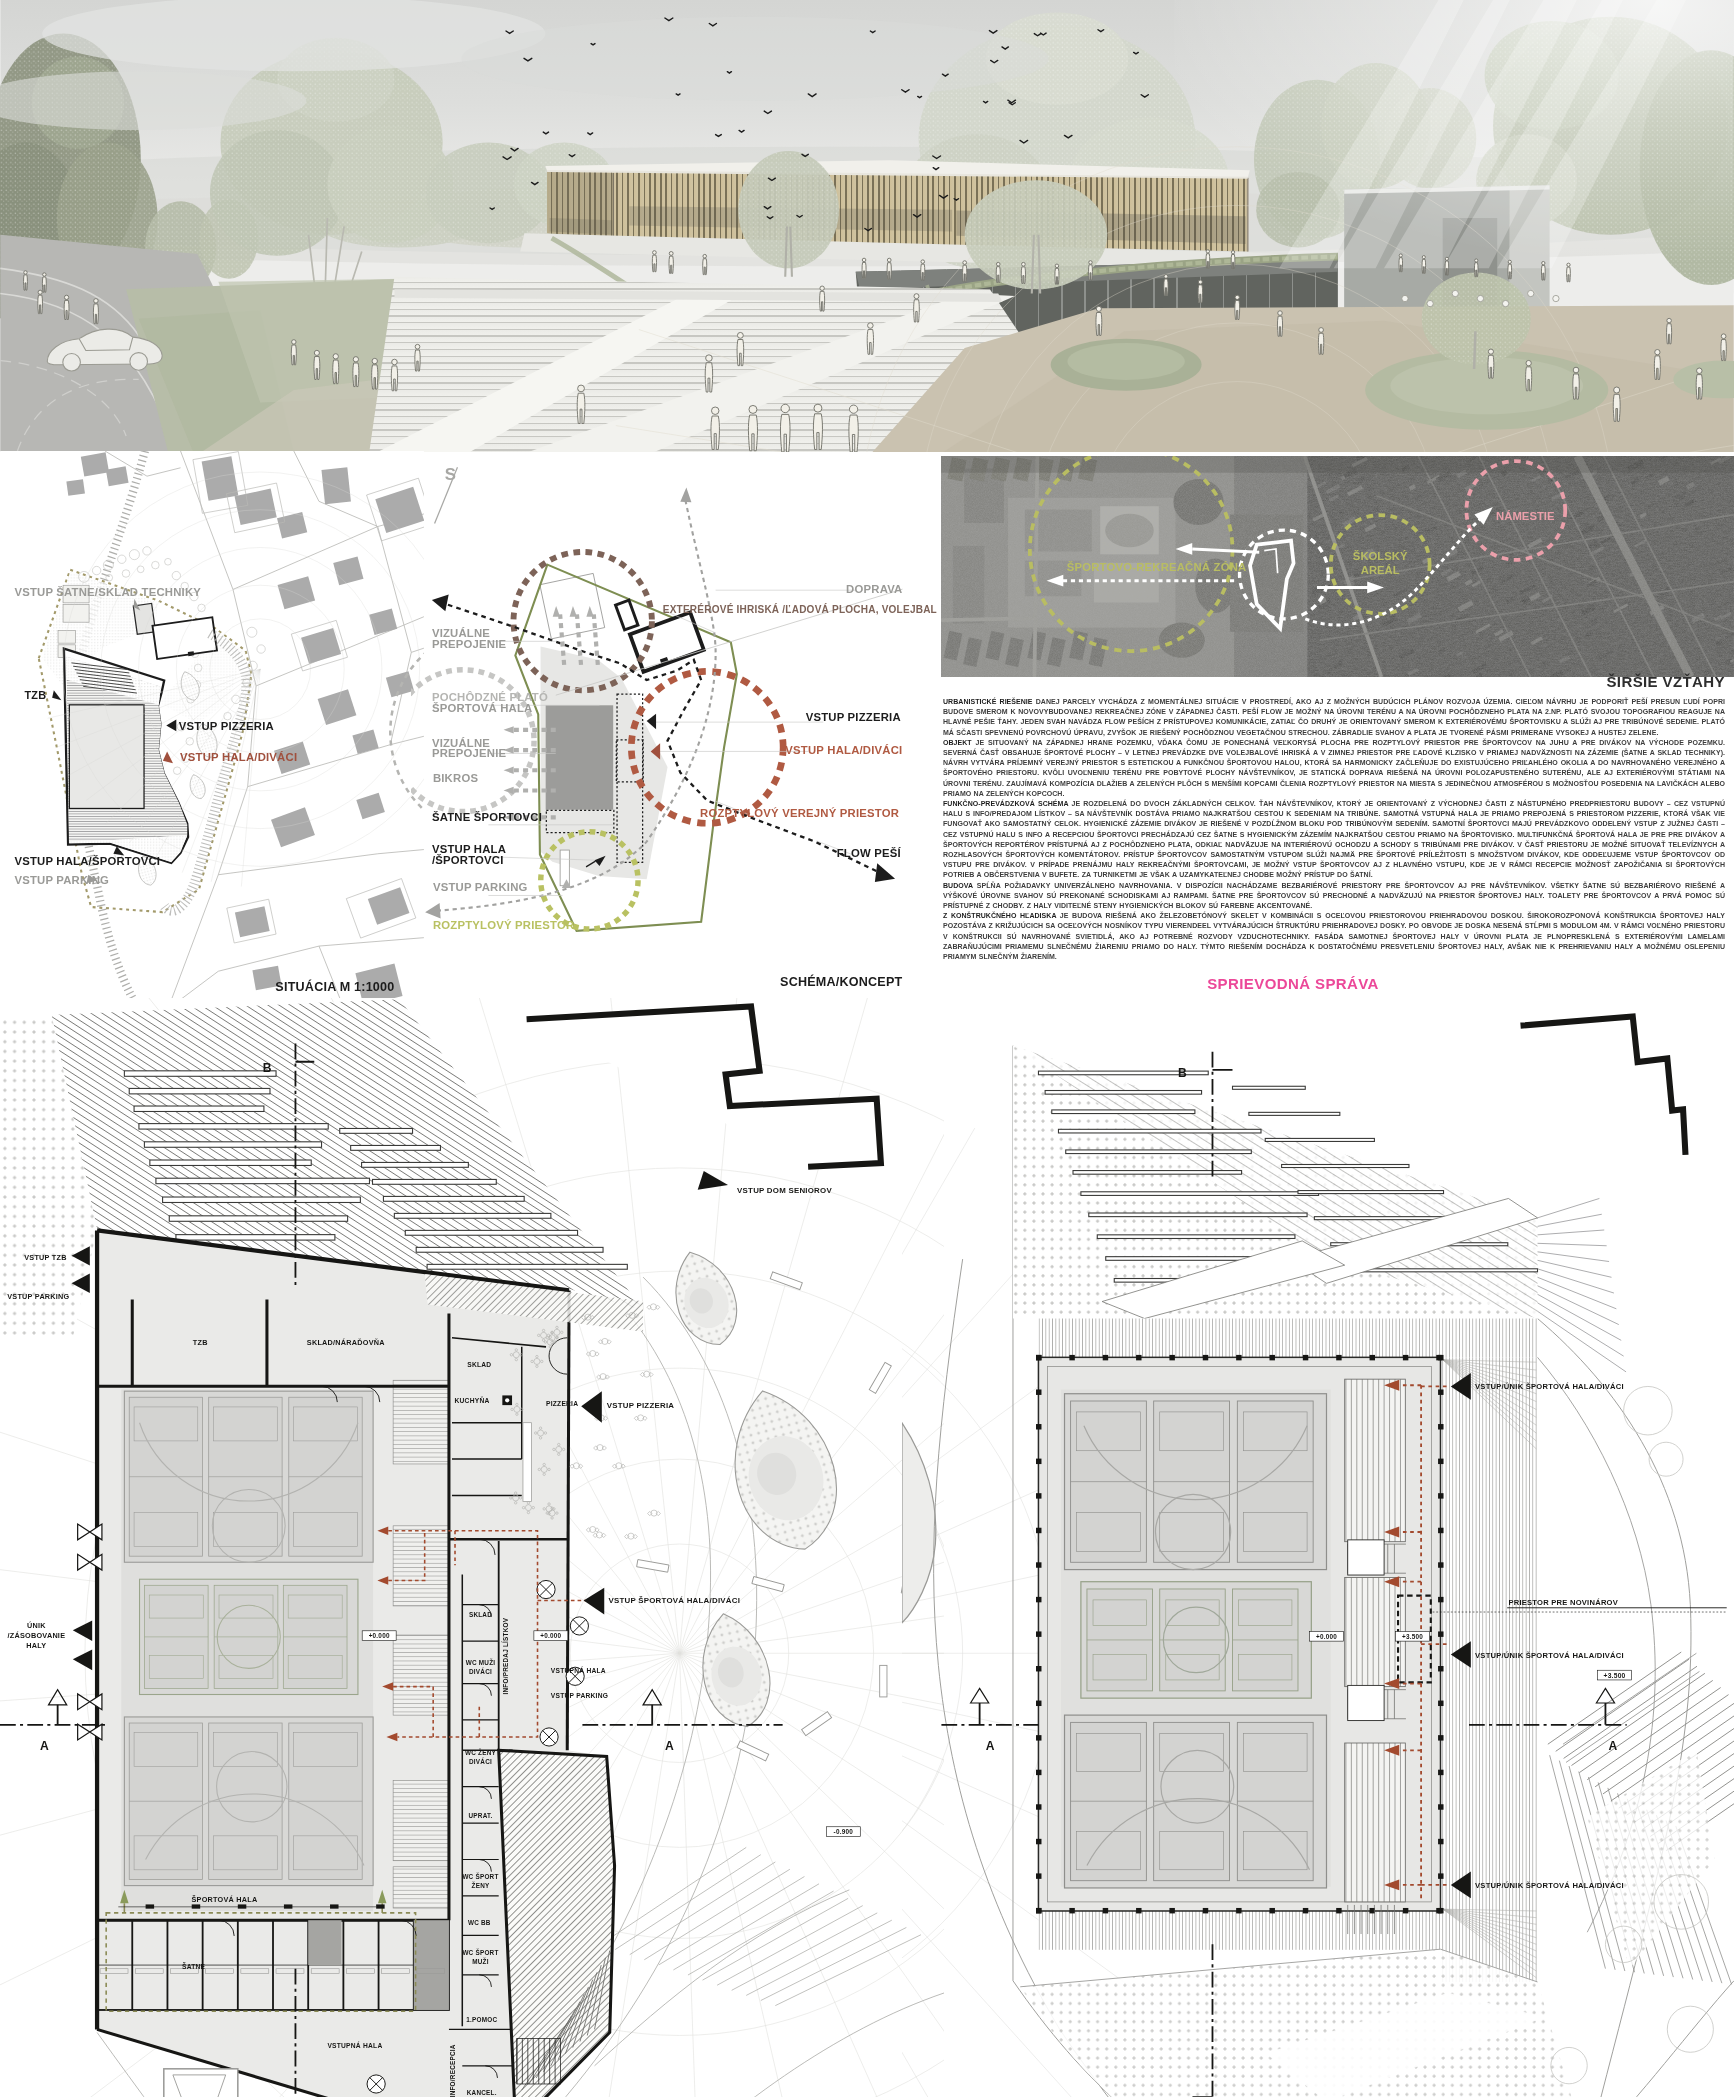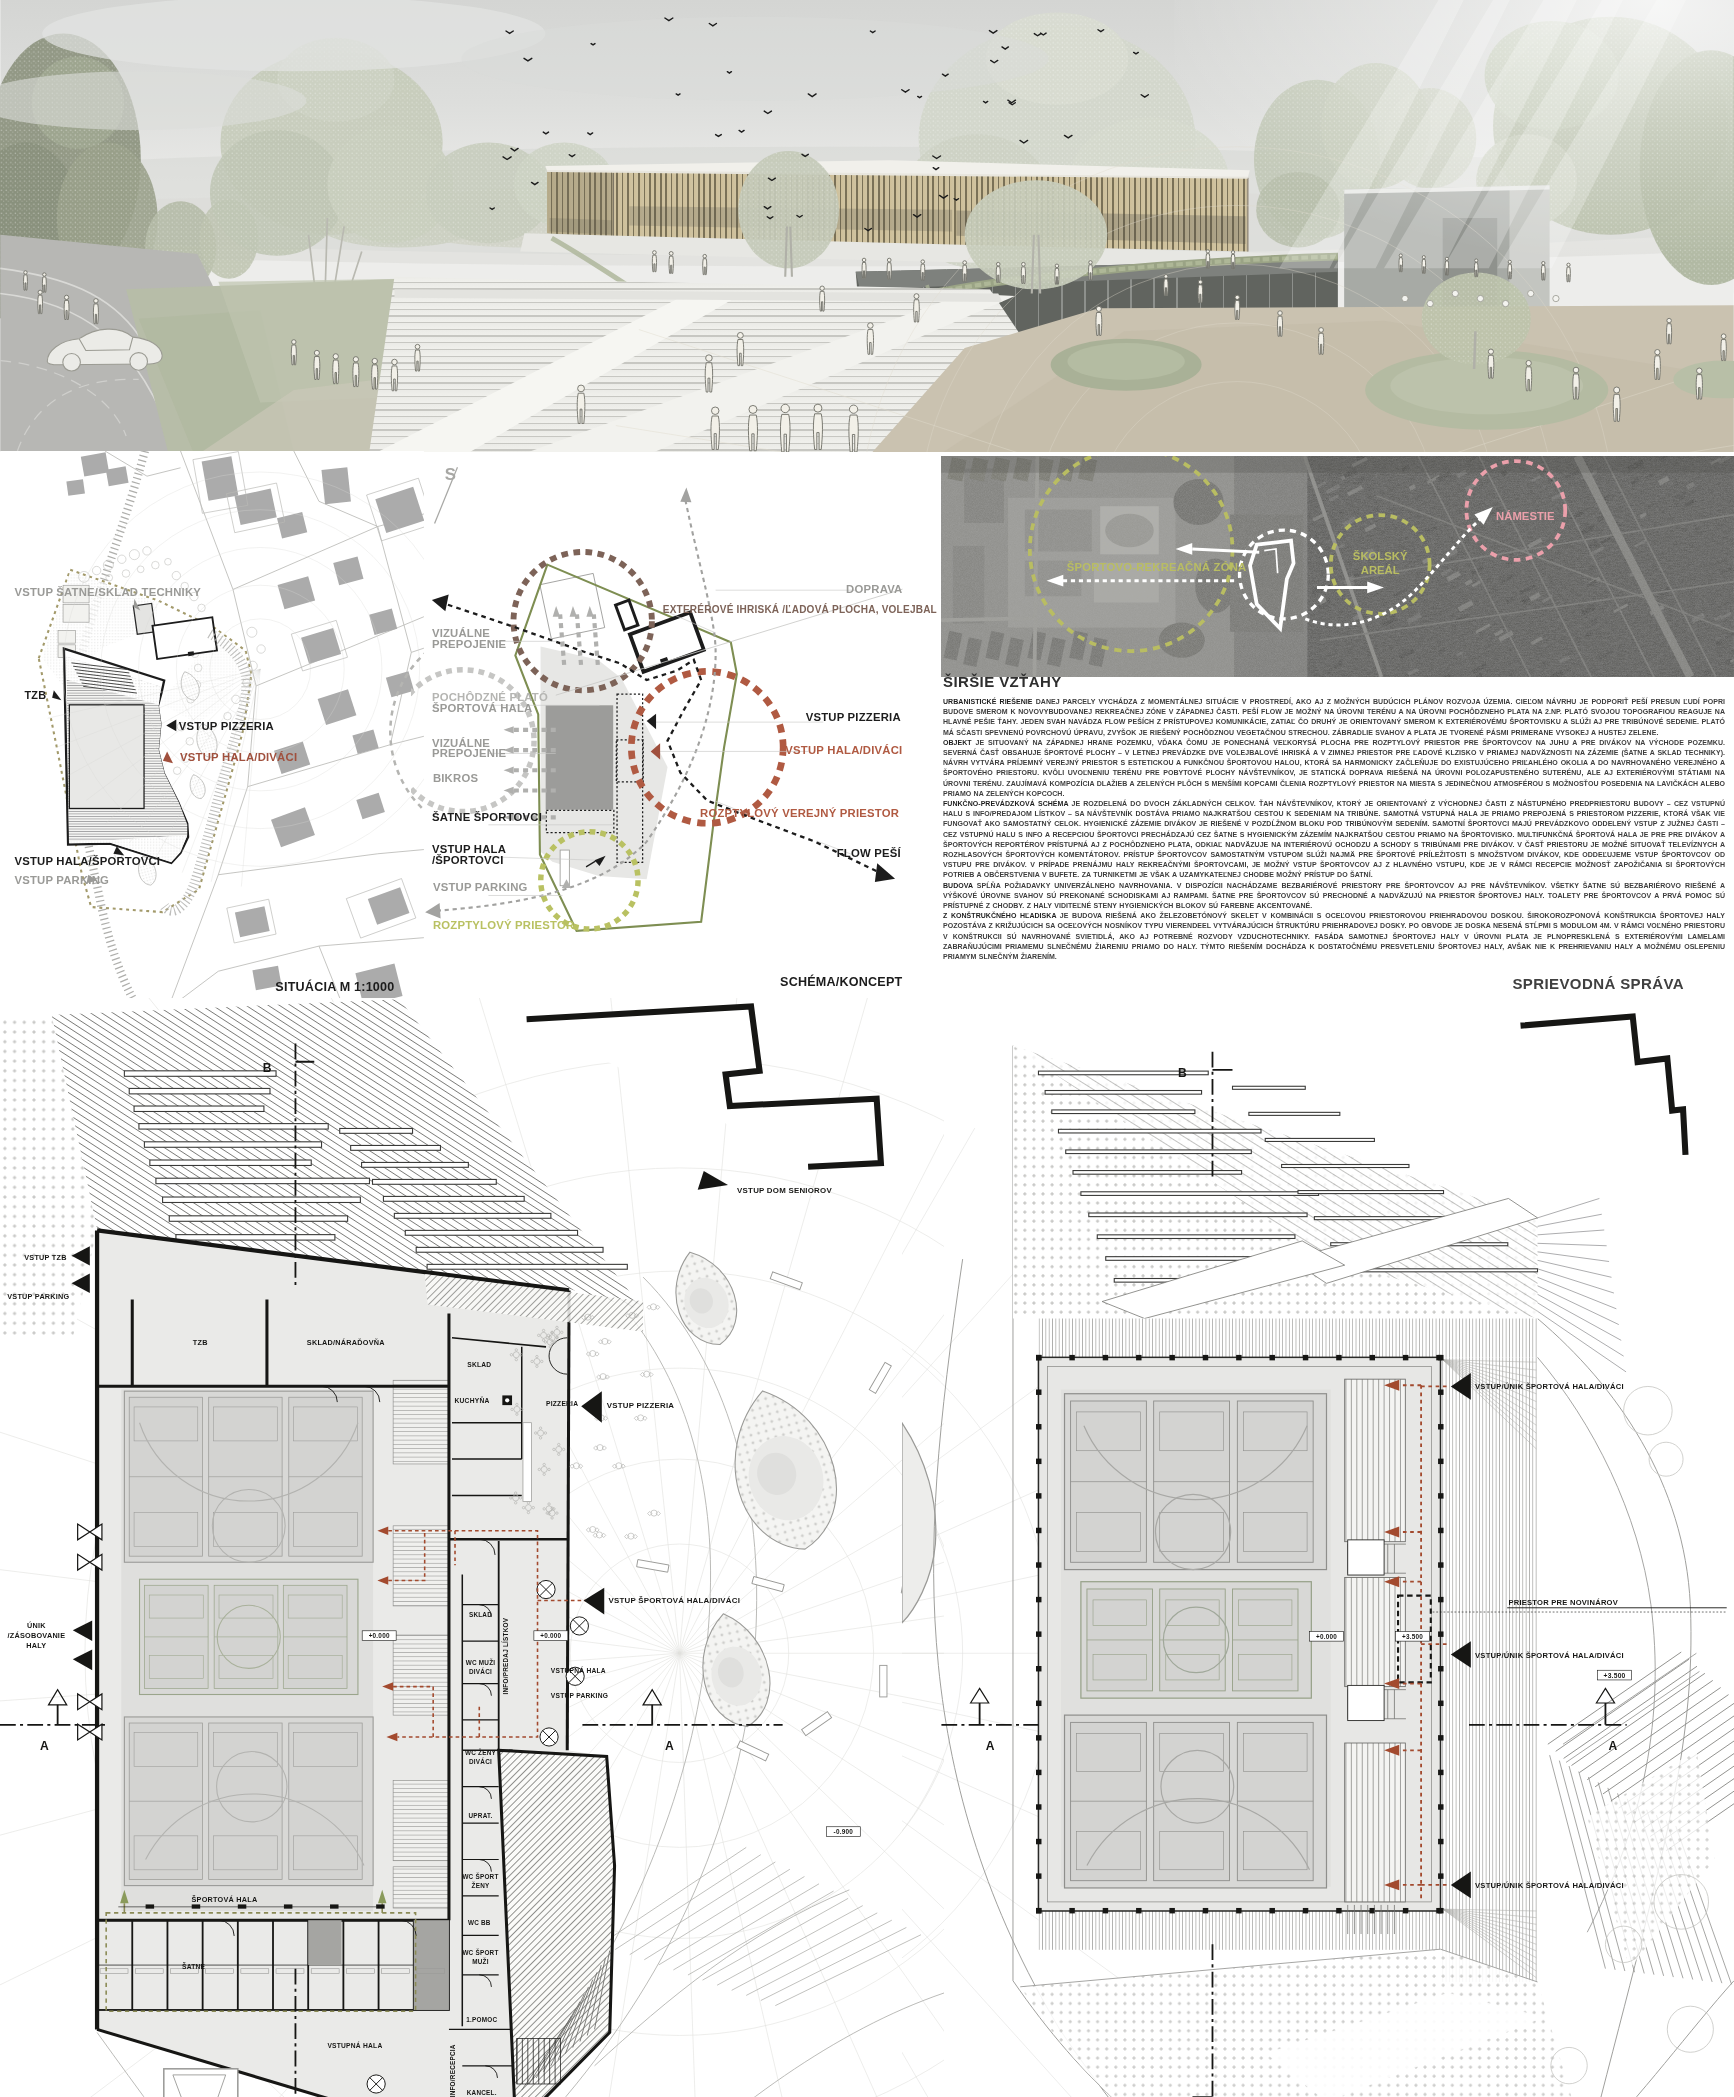--- a/index.html
+++ b/index.html
@@ -745,29 +745,29 @@
 <polygon points="292,284 252,298 292,312" fill="#ffffff"></polygon>
 <line x1="898" y1="314" x2="1020" y2="314" stroke="#ffffff" stroke-width="7"></line>
 <polygon points="1018,300 1058,314 1018,328" fill="#ffffff"></polygon>
 <path d="M870,389 C960,424 1060,394 1130,324 C1190,264 1240,194 1290,149" fill="none" stroke="#ffffff" stroke-width="7" stroke-dasharray="10 9"></path>
 <polygon points="1274,140 1318,122 1296,164" fill="#ffffff"></polygon>
 <text x="300" y="275" font-size="27" font-weight="bold" fill="#b9bd62" letter-spacing="0.5" font-family="Liberation Sans,sans-serif">ŠPORTOVO-REKREAČNÁ ZÓNA</text>
 <text x="1049" y="249" font-size="27" font-weight="bold" fill="#b9bd62" text-anchor="middle" font-family="Liberation Sans,sans-serif">ŠKOLSKÝ</text>
 <text x="1049" y="281" font-size="27" font-weight="bold" fill="#b9bd62" text-anchor="middle" font-family="Liberation Sans,sans-serif">AREÁL</text>
 <text x="1326" y="152" font-size="27" font-weight="bold" fill="#eba0ab" font-family="Liberation Sans,sans-serif">NÁMESTIE</text>
 </svg>
-<div class="abs" style="left:943px;top:673px;width:782px;font-size:15px;font-weight:bold;color:#2e2e2e;letter-spacing:0.4px;">ŠIRŠIE VZŤAHY</div>
+<div class="abs" style="left:943px;top:673px;width:782px;text-align:right;font-size:15px;font-weight:bold;color:#2e2e2e;letter-spacing:0.4px;">ŠIRŠIE VZŤAHY</div>
 <div class="abs" style="left:943px;top:697px;width:782px;font-size:7px;line-height:10.2px;font-weight:bold;color:#3d3d3d;text-align:justify;letter-spacing:0.04px;word-spacing:0.4px;">
 <span style="color:#1d1d1d">URBANISTICKÉ RIEŠENIE</span> DANEJ PARCELY VYCHÁDZA Z MOMENTÁLNEJ SITUÁCIE V PROSTREDÍ, AKO AJ Z MOŽNÝCH BUDÚCICH PLÁNOV ROZVOJA ÚZEMIA. CIEĽOM NÁVRHU JE PODPORIŤ PEŠÍ PRESUN ĽUDÍ POPRI BUDOVE SMEROM K NOVOVYBUDOVANEJ REKREAČNEJ ZÓNE V ZÁPADNEJ ČASTI. PEŠÍ FLOW JE MOŽNÝ NA ÚROVNI TERÉNU A NA ÚROVNI POCHÔDZNEHO PLATA NA 2.NP. PLATÓ SVOJOU TOPOGRAFIOU REAGUJE NA HLAVNÉ PEŠIE ŤAHY. JEDEN SVAH NAVÁDZA FLOW PEŠÍCH Z PRÍSTUPOVEJ KOMUNIKÁCIE, ZATIAĽ ČO DRUHÝ JE ORIENTOVANÝ SMEROM K EXTERIÉROVÉMU ŠPORTOVISKU A SLÚŽI AJ PRE TRIBÚNOVÉ SEDENIE. PLATÓ MÁ SČASTI SPEVNENÚ POVRCHOVÚ ÚPRAVU, ZVYŠOK JE RIEŠENÝ POCHÔDZNOU VEGETAČNOU STRECHOU. ZÁBRADLIE SVAHOV A PLATA JE TVORENÉ PÁSMI PRIMERANE VYSOKEJ A HUSTEJ ZELENE.
 <br><span style="color:#1d1d1d">OBJEKT</span> JE SITUOVANÝ NA ZÁPADNEJ HRANE POZEMKU, VĎAKA ČOMU JE PONECHANÁ VEĽKORYSÁ PLOCHA PRE ROZPTYLOVÝ PRIESTOR PRE ŠPORTOVCOV NA JUHU A PRE DIVÁKOV NA VÝCHODE POZEMKU. SEVERNÁ ČASŤ OBSAHUJE ŠPORTOVÉ PLOCHY – V LETNEJ PREVÁDZKE DVE VOLEJBALOVÉ IHRISKÁ A V ZIMNEJ PRIESTOR PRE ĽADOVÉ KLZISKO V PRIAMEJ NADVÄZNOSTI NA ZÁZEMIE (ŠATNE A SKLAD TECHNIKY). NÁVRH VYTVÁRA PRÍJEMNÝ VEREJNÝ PRIESTOR S ESTETICKOU A FUNKČNOU ŠPORTOVOU HALOU, KTORÁ SA HARMONICKY ZAČLEŇUJE DO EXISTUJÚCEHO PRIĽAHLÉHO OKOLIA A DO NAVRHOVANÉHO VEREJNÉHO A ŠPORTOVÉHO PRIESTORU. KVÔLI UVOĽNENIU TERÉNU PRE POBYTOVÉ PLOCHY NÁVŠTEVNÍKOV, JE STATICKÁ DOPRAVA RIEŠENÁ NA ÚROVNI POLOZAPUSTENÉHO SUTERÉNU, ALE AJ EXTERIÉROVÝMI STÁTIAMI NA ÚROVNI TERÉNU. ZAUJÍMAVÁ KOMPOZÍCIA DLAŽIEB A ZELENÝCH PLÔCH S MENŠÍMI KOPCAMI ČLENIA ROZPTYLOVÝ PRIESTOR NA MIESTA S JEDINEČNOU ATMOSFÉROU S MOŽNOSŤOU POSEDENIA NA LAVIČKÁCH ALEBO PRIAMO NA ZELENÝCH KOPCOCH.
 <br><span style="color:#1d1d1d">FUNKČNO-PREVÁDZKOVÁ SCHÉMA</span> JE ROZDELENÁ DO DVOCH ZÁKLADNÝCH CELKOV. ŤAH NÁVŠTEVNÍKOV, KTORÝ JE ORIENTOVANÝ Z VÝCHODNEJ ČASTI Z NÁSTUPNÉHO PREDPRIESTORU BUDOVY – CEZ VSTUPNÚ HALU S INFO/PREDAJOM LÍSTKOV – SA NÁVŠTEVNÍK DOSTÁVA PRIAMO NAJKRATŠOU CESTOU K SEDENIAM NA TRIBÚNE. SAMOTNÁ VSTUPNÁ HALA JE PRIAMO PREPOJENÁ S PRIESTOROM PIZZERIE, KTORÁ VŠAK VIE FUNGOVAŤ AKO SAMOSTATNÝ CELOK. HYGIENICKÉ ZÁZEMIE DIVÁKOV JE RIEŠENÉ V POZDĹŽNOM BLOKU POD TRIBÚNOVÝM SEDENÍM. SAMOTNÍ ŠPORTOVCI MAJÚ PREVÁDZKOVO ODDELENÝ VSTUP Z JUŽNEJ ČASTI – CEZ VSTUPNÚ HALU S INFO A RECEPCIOU ŠPORTOVCI PRECHÁDZAJÚ CEZ ŠATNE S HYGIENICKÝM ZÁZEMÍM NAJKRATŠOU CESTOU PRIAMO NA ŠPORTOVISKO. MULTIFUNKČNÁ ŠPORTOVÁ HALA JE PRE PRE DIVÁKOV A ŠPORTOVÝCH REPORTÉROV PRÍSTUPNÁ AJ Z POCHÔDZNEHO PLATA, ODKIAĽ NADVÄZUJE NA INTERIÉROVÚ OCHODZU A SCHODY S TRIBÚNAMI PRE DIVÁKOV. V ČASŤ PRIESTORU JE MOŽNÉ SITUOVAŤ TELEVÍZNYCH A ROZHLASOVÝCH ŠPORTOVÝCH KOMENTÁTOROV. PRÍSTUP ŠPORTOVCOV SAMOSTATNÝM VSTUPOM SLÚŽI NAJMÄ PRE ŠPORTOVÉ PRÍLEŽITOSTI S MNOŽSTVOM DIVÁKOV, KDE ODDEĽUJEME VSTUP ŠPORTOVCOV OD VSTUPU PRE DIVÁKOV. V PRÍPADE PRENÁJMU HALY REKREAČNÝMI ŠPORTOVCAMI, JE MOŽNÝ VSTUP ŠPORTOVCOV AJ Z HLAVNÉHO VSTUPU, KDE JE V RÁMCI RECEPCIE MOŽNOSŤ ZAPOŽIČANIA SI ŠPORTOVÝCH POTRIEB A OBČERSTVENIA V BUFETE. ZA TURNIKETMI JE VŠAK A UZAMYKATEĽNEJ CHODBE MOŽNÝ PRÍSTUP DO ŠATNÍ.
 <br><span style="color:#1d1d1d">BUDOVA</span> SPĹŇA POŽIADAVKY UNIVERZÁLNEHO NAVRHOVANIA. V DISPOZÍCII NACHÁDZAME BEZBARIÉROVÉ PRIESTORY PRE ŠPORTOVCOV AJ PRE NÁVŠTEVNÍKOV. VŠETKY ŠATNE SÚ BEZBARIÉROVO RIEŠENÉ A VÝŠKOVÉ ÚROVNE SVAHOV SÚ PREKONANÉ SCHODISKAMI AJ RAMPAMI. ŠATNE PRE ŠPORTOVCOV SÚ PRECHODNÉ A NADVÄZUJÚ NA PRIESTOR ŠPORTOVEJ HALY. TOALETY PRE ŠPORTOVCOV A PRVÁ POMOC SÚ PRÍSTUPNÉ Z CHODBY. Z HALY VIDITEĽNÉ STENY HYGIENICKÝCH BLOKOV SÚ FAREBNE AKCENTOVANÉ.
 <br><span style="color:#1d1d1d">Z KONŠTRUKČNÉHO HĽADISKA</span> JE BUDOVA RIEŠENÁ AKO ŽELEZOBETÓNOVÝ SKELET V KOMBINÁCII S OCEĽOVOU PRIESTOROVOU PRIEHRADOVOU DOSKOU. ŠIROKOROZPONOVÁ KONŠTRUKCIA ŠPORTOVEJ HALY POZOSTÁVA Z KRIŽUJÚCICH SA OCEĽOVÝCH NOSNÍKOV TYPU VIERENDEEL VYTVÁRAJÚCICH ŠTRUKTÚRU PRIEHRADOVEJ DOSKY. PO OBVODE JE DOSKA NESENÁ STĹPMI S MODULOM 4M. V RÁMCI VOĽNÉHO PRIESTORU V KONŠTRUKCII SÚ NAVRHOVANÉ SVIETIDLÁ, AKO AJ POTREBNÉ ROZVODY VZDUCHOTECHNIKY. FASÁDA SAMOTNEJ ŠPORTOVEJ HALY V ÚROVNI PLATA JE PLNOPRESKLENÁ S EXTERIÉROVÝMI LAMELAMI ZABRAŇUJÚCIMI PRIAMEMU SLNEČNÉMU ŽIARENIU PRIAMO DO HALY. TÝMTO RIEŠENÍM DOCHÁDZA K DOSTATOČNÉMU PRESVETLENIU ŠPORTOVEJ HALY, AVŠAK NIE K PREHRIEVANIU HALY A MOŽNÉMU OSLEPENIU PRIAMYM SLNEČNÝM ŽIARENÍM.
 </div>
-<div class="abs" style="left:902px;top:975px;width:782px;text-align:right;font-size:15px;font-weight:bold;color:#404040;letter-spacing:0.4px;">SPRIEVODNÁ SPRÁVA</div>
+<div class="abs" style="left:902px;top:975px;width:782px;text-align:center;font-size:15px;font-weight:bold;color:#ec4899;letter-spacing:0.4px;">SPRIEVODNÁ SPRÁVA</div>
 <svg class="abs" style="left:0;top:998px" width="944" height="1393" viewBox="0 0 1556 2296">
 <defs>
 <pattern id="p1diag" width="10" height="10" patternUnits="userSpaceOnUse" patternTransform="rotate(-57)">
  <rect width="10" height="10" fill="#ffffff"></rect>
         <rect width="1.3" height="10" fill="#5f5f5c"></rect>
 </pattern>
 <pattern id="p1diag2" width="8" height="8" patternUnits="userSpaceOnUse" patternTransform="rotate(45)">
  <rect width="8" height="8" fill="#fbfbf9"></rect>
         <rect width="1.2" height="8" fill="#6b6b68"></rect>
 </pattern>

